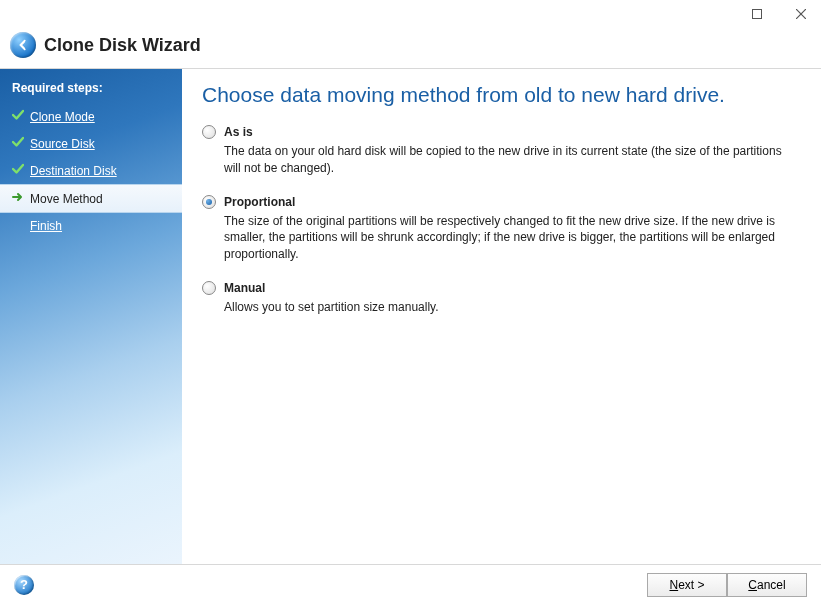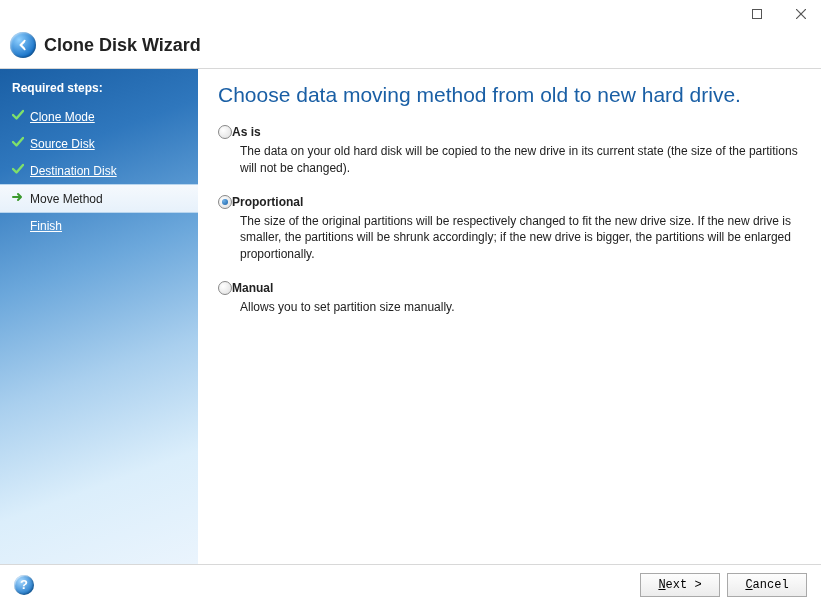--- a/index.html
+++ b/index.html
@@ -11,43 +11,43 @@
     
     .header { display: flex; align-items: center; padding: 4px 10px 10px 10px; gap: 8px; font-weight: bold; }
     .back-icon { width: 26px; height: 26px; border-radius: 50%; background: radial-gradient(circle at 35% 30%, #8fd0ff, #1a74c9 70%); display: flex; align-items: center; justify-content: center; box-shadow: inset -1px -1px 2px rgba(0,0,0,.3), inset 1px 1px 2px rgba(255,255,255,.5); }
     .back-icon svg { width: 14px; height: 14px; fill: #fff; }
     .title-text { font-size: 18px; color: #222; }
     
     .divider { height: 1px; background: #d8d8d8; }
     
     .body { display: flex; height: 495px; }
     
-    .sidebar { width: 198px; background: linear-gradient(160deg, #1a5fa5 0%, #2f77bd 18%, #6ba7db 40%, #a9cfee 60%, #dbeefb 80%, #eaf4fd 100%); color: #fff; padding: 8px 0; position: relative; }
+    .sidebar { width: 182px; background: linear-gradient(160deg, #1a5fa5 0%, #2f77bd 18%, #6ba7db 40%, #a9cfee 60%, #dbeefb 80%, #eaf4fd 100%); color: #fff; padding: 8px 0; position: relative; }
     .sidebar-header { font-weight: bold; color: #fff; padding: 4px 12px 8px 12px; font-size: 12px; }
     .step { display: flex; align-items: center; gap: 6px; padding: 6px 12px; font-size: 12px; }
     .step a { color: #fff; text-decoration: underline; }
     .step-active { background: linear-gradient(#f5f9fd,#e7f1fb); color: #222; border-top: 1px solid #b8d5ee; border-bottom: 1px solid #b8d5ee; text-align: right; }
     .step-active span { color: #222; text-decoration: none; }
     .check-icon svg { width: 12px; height: 12px; }
     .arrow-icon svg { width: 12px; height: 12px; }
     .step-plain { padding-left: 30px; }
     
     .content { flex: 1; padding: 14px 20px; color: #222; }
     .content-title { color: #1a5fa5; font-size: 21px; margin-bottom: 18px; }
     .option { margin-bottom: 18px; }
-    .option-head { display: flex; align-items: center; }
+    .option-head { display: flex; align-items: center; gap: 8px; }
     .radio { width: 14px; height: 14px; border-radius: 50%; border: 1px solid #888; background: radial-gradient(circle at 35% 35%, #fff, #ddd); position: relative; flex-shrink: 0; }
     .radio.selected::after { content: ""; position: absolute; width: 6px; height: 6px; border-radius: 50%; background: radial-gradient(circle at 30% 30%, #6fb0e6, #1760a8); top: 3px; left: 3px; }
     .option-label { font-weight: bold; font-size: 12px; }
     .option-desc { margin-left: 22px; margin-top: 4px; font-size: 12px; color: #222; line-height: 1.4; }
     
     .footer { height: 40px; border-top: 1px solid #d8d8d8; display: flex; align-items: center; padding: 0 14px; }
     .help-icon { width: 20px; height: 20px; border-radius: 50%; background: radial-gradient(circle at 35% 30%, #a6d8ff, #1f78c9 75%); display: flex; align-items: center; justify-content: center; color: #fff; font-weight: bold; font-size: 13px; box-shadow: inset -1px -1px 2px rgba(0,0,0,.3), inset 1px 1px 1px rgba(255,255,255,.6); }
     .footer-spacer { flex: 1; }
-    .btn { min-width: 80px; padding: 4px 16px; border: 1px solid #a9a9a9; background: linear-gradient(#fdfdfd,#ececec); font-size: 12px; cursor: pointer; margin-left: 7px; font-family: Liberation Mono, monospace; }
+    .btn { min-width: 80px; padding: 4px 16px; border: 1px solid #a9a9a9; background: linear-gradient(#fdfdfd,#ececec); font-size: 12px; cursor: pointer; margin-left: 0; }
     .btn u { text-decoration: underline; }
   </style>
 </head>
 <body>
 
 <div class="titlebar">
   <div class="titlebar-btn">
     <svg viewBox="0 0 10 10">
         <rect x="0.5" y="0.5" width="9" height="9" fill="none" stroke="#555" stroke-width="1"></rect>
       </svg>

